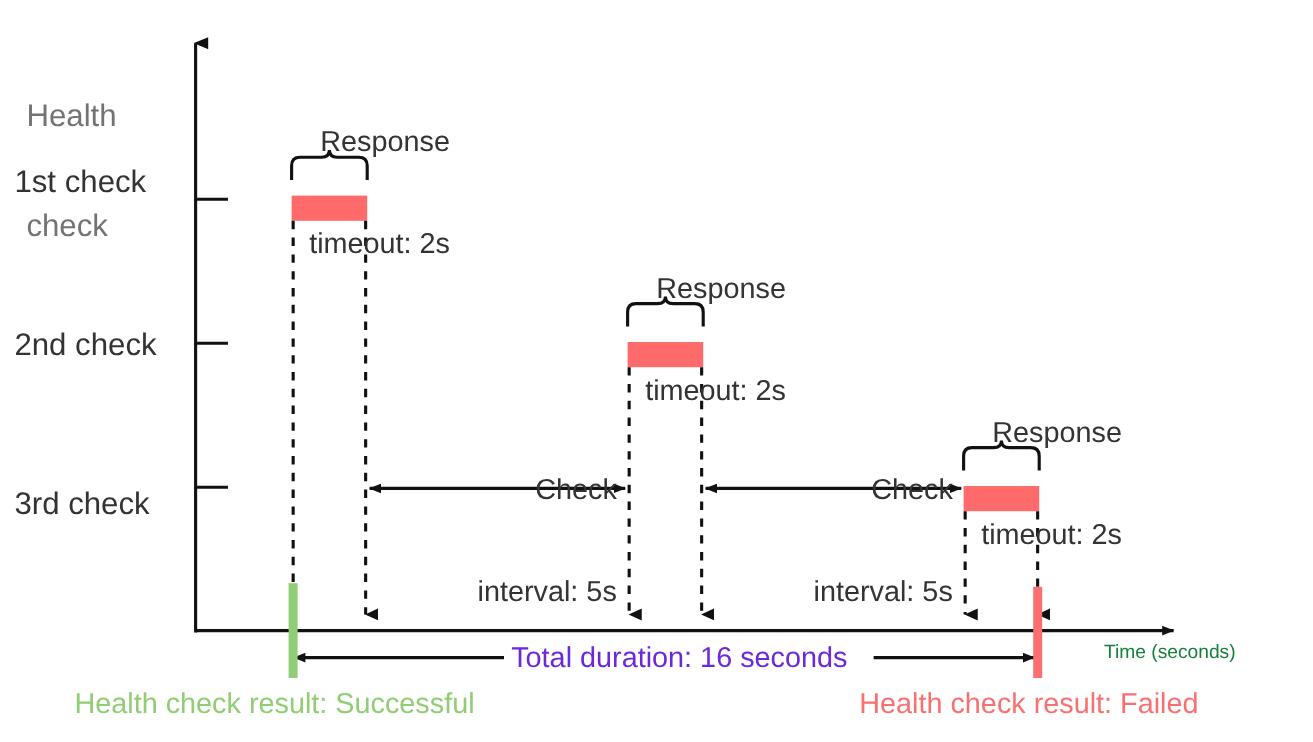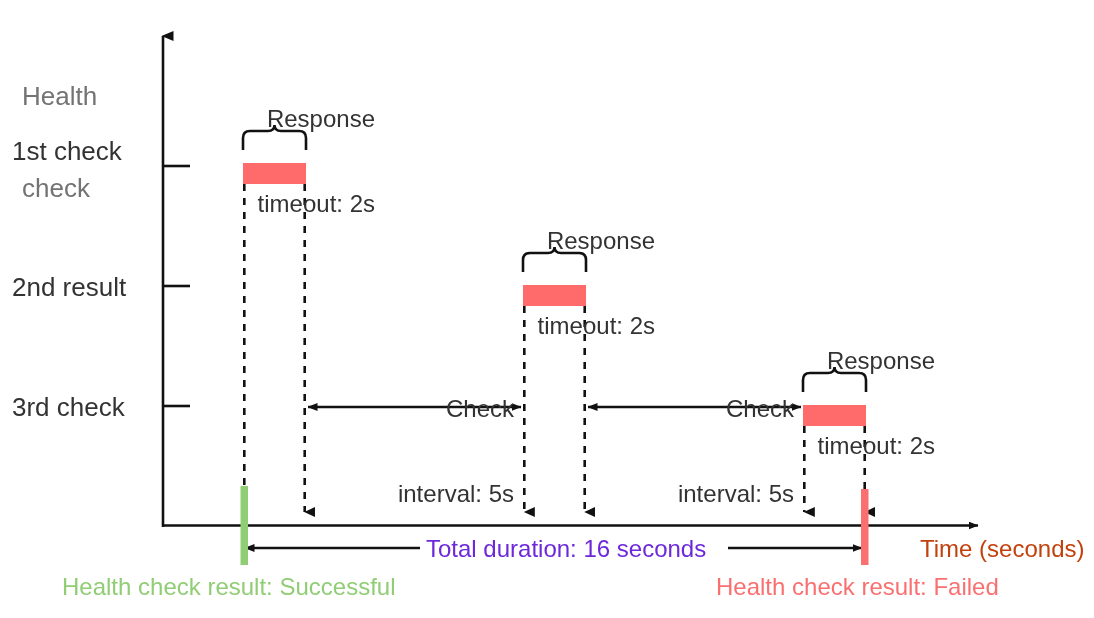--- a/index.html
+++ b/index.html
@@ -11,21 +11,21 @@
     position:relative;
   }
   #diagram{position:absolute;left:0;top:0;width:1094px;height:618px;}
   .lbl{position:absolute;white-space:pre;line-height:1.18;}
   .axis-title{font-size:26px;color:#737373;}
   .tick-label{font-size:26px;color:#333;}
   .annot{font-size:24px;color:#333;text-align:right;}
   .duration{font-size:24px;color:#6d28d9;}
   .result-ok{font-size:24px;color:#90cd74;}
   .result-fail{font-size:24px;color:#fa7070;}
-  .time-label{font-size:24px;color:#c2410c;}
+  .time-label{font-size:16px;color:#15803d;}
 </style>
 </head>
 <body>
 
 <svg id="diagram" viewBox="0 0 1094 618">
   <defs>
     <marker id="arrHeadR" markerWidth="11" markerHeight="11" refX="9.5" refY="4" orient="auto" markerUnits="userSpaceOnUse">
       <path d="M0,0 L10,4 L0,8 z" fill="#111"></path>
     </marker>
     <marker id="arrHeadL" markerWidth="11" markerHeight="11" refX="0.5" refY="4" orient="auto" markerUnits="userSpaceOnUse">
@@ -73,22 +73,22 @@
   <rect x="240.5" y="486" width="7.5" height="79" fill="#90cd74"></rect>
   <rect x="861" y="489" width="7.5" height="76" fill="#fa7070"></rect>
 </svg>
 
 <div class="lbl axis-title" style="left:22px;top:20px;">
   <div>Health</div>
   <div>check</div>
 </div>
 
 <div class="lbl tick-label" style="left:12px;top:136px;">1st check</div>
-<div class="lbl tick-label" style="left:12px;top:272px;">2nd result</div>
-<div class="lbl tick-label" style="left:12px;top:392px;">3rd check</div>
+<div class="lbl tick-label" style="left:12px;top:272px;">2nd check</div>
+<div class="lbl tick-label" style="left:12px;top:404px;">3rd check</div>
 
 <div class="lbl annot" style="left:175px;top:48px;width:200px;">
   <div>Response</div>
   <div>timeout: 2s</div>
 </div>
 
 <div class="lbl annot" style="left:455px;top:170px;width:200px;">
   <div>Response</div>
   <div>timeout: 2s</div>
 </div>

